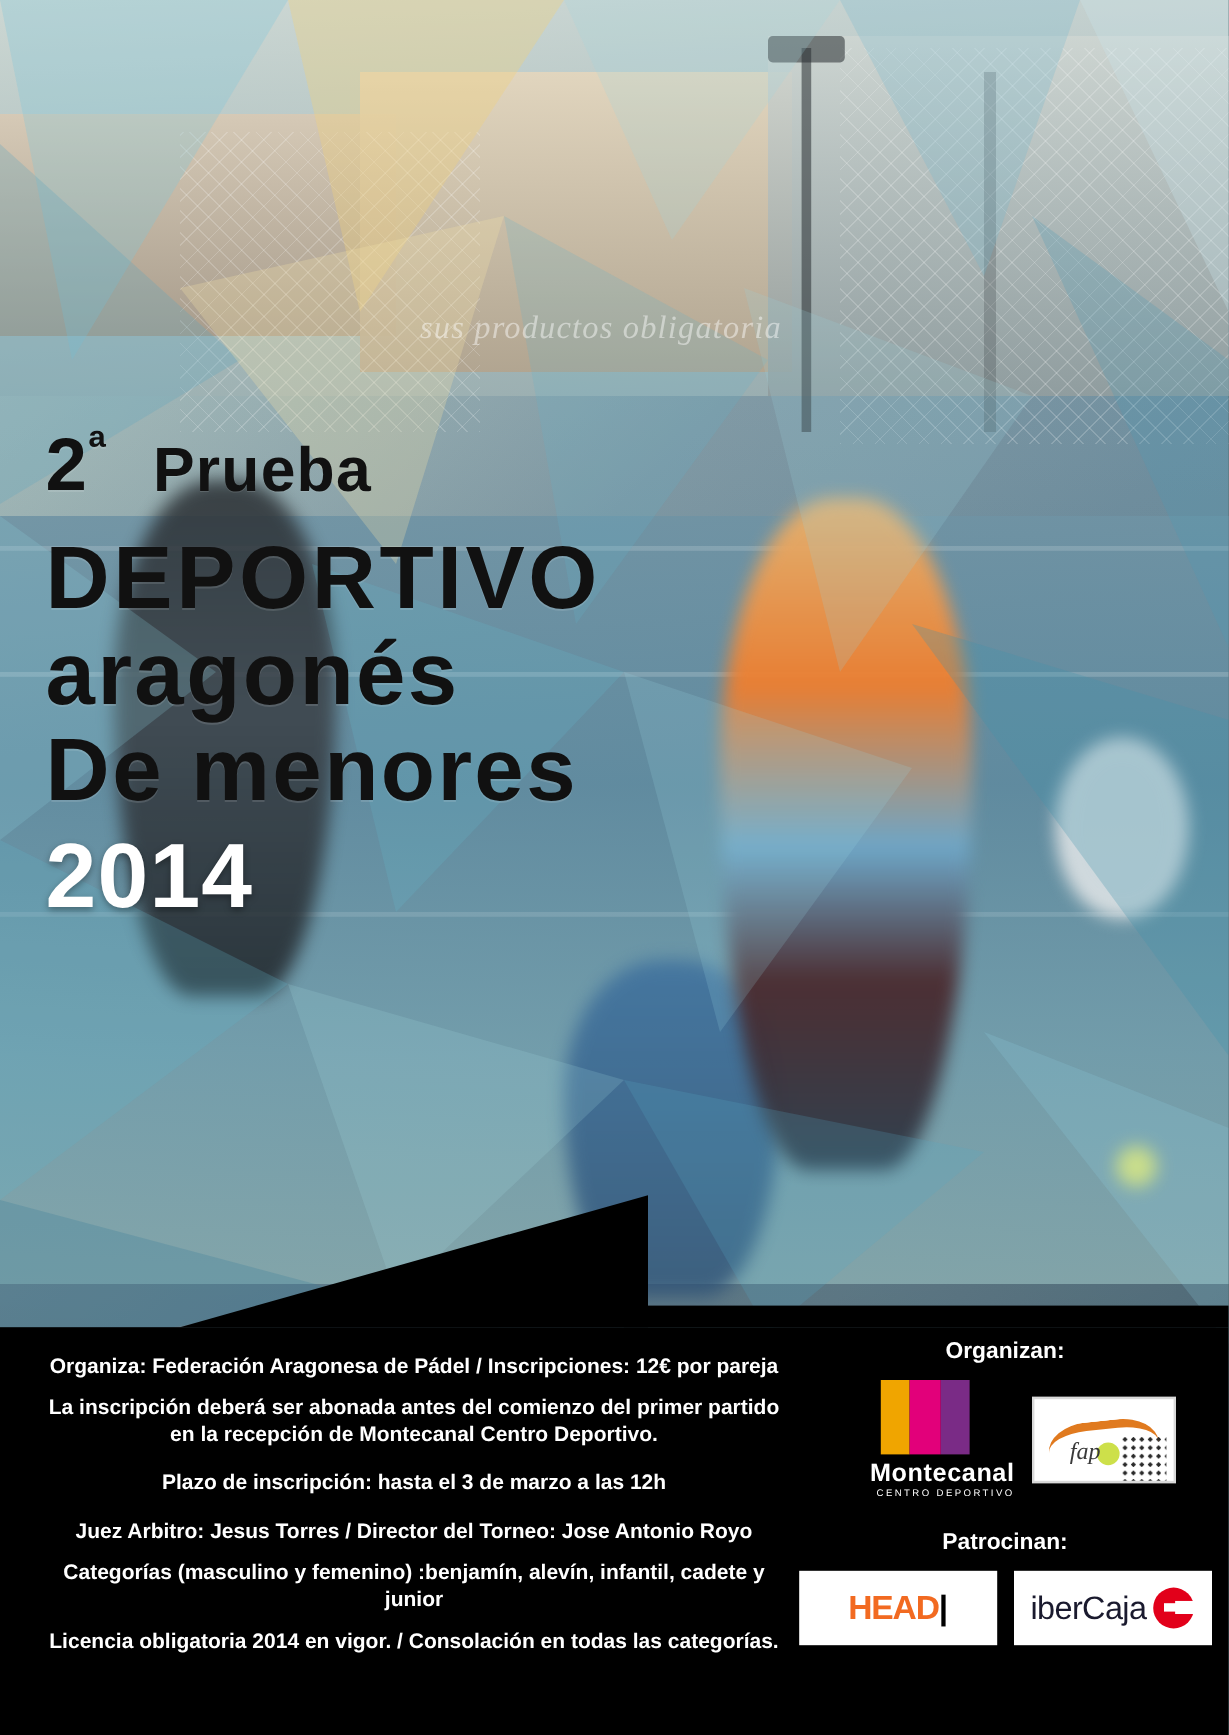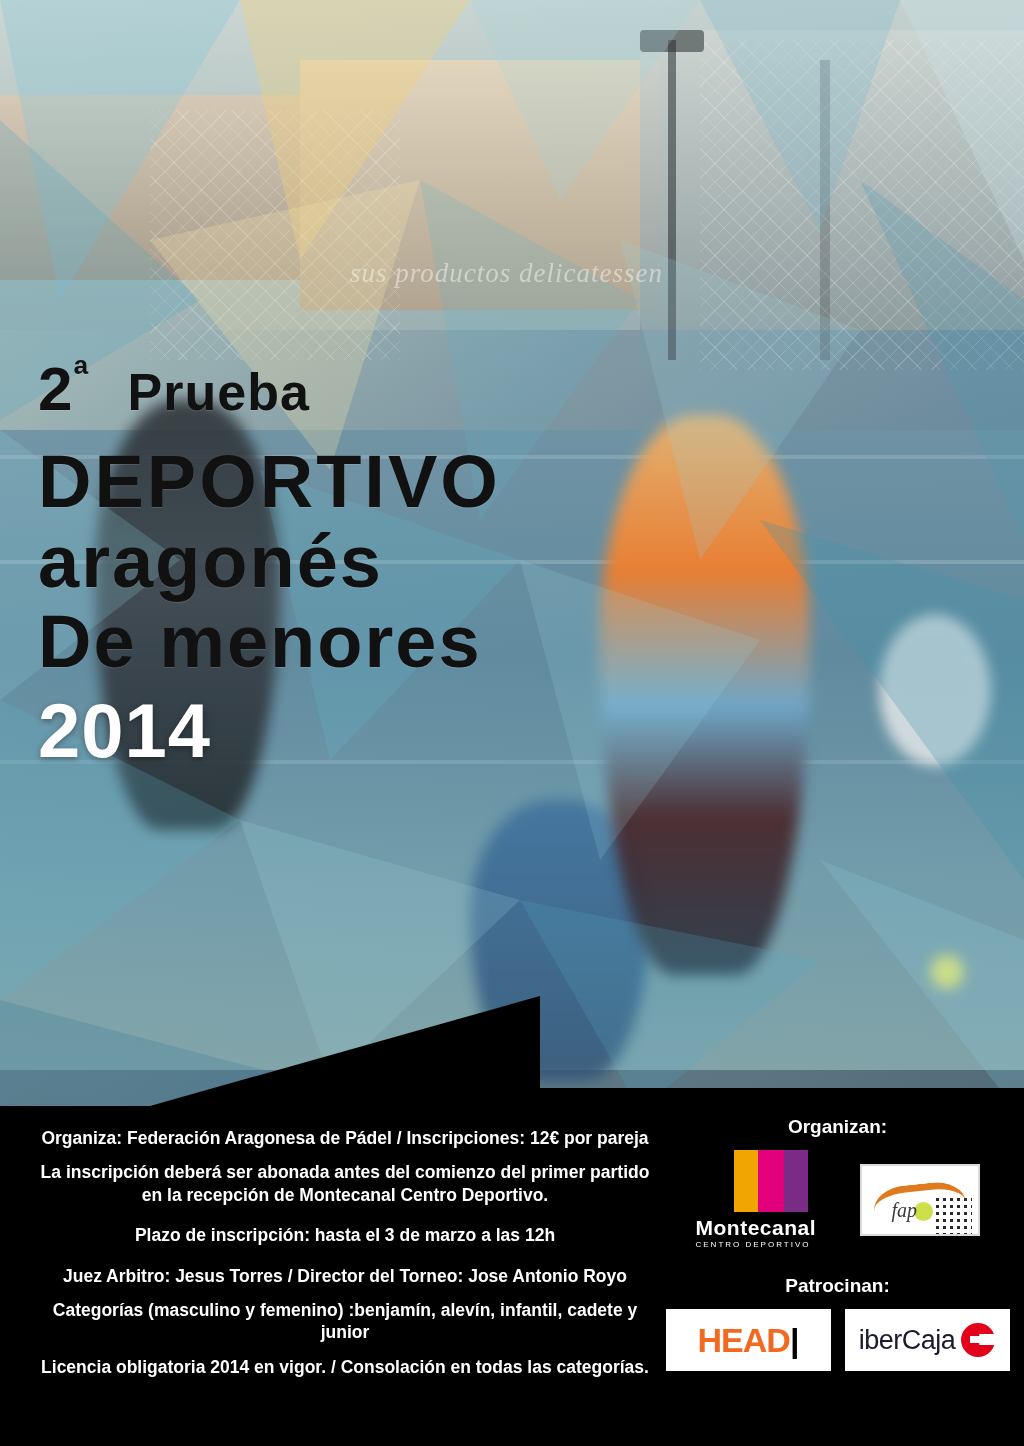--- a/index.html
+++ b/index.html
@@ -143,21 +143,21 @@
   .logo-row {
     display: flex;
     align-items: center;
     justify-content: center;
     gap: 14px;
   }
 
   
   .logo-montecanal {
     width: 150px;
-    text-align: left;
+    text-align: right;
     color: #fff;
   }
   .mc-mark {
     width: 74px; height: 62px;
     margin: 0 auto 4px auto;
     display: flex;
   }
   .mc-a { width: 24px; background: #f0a500; }
   .mc-b { width: 26px; background: #e2007a; }
   .mc-c { width: 24px; background: #7a2b86; }
@@ -198,21 +198,21 @@
     color: #3a3a3a;
   }
 
   
   .logo-head {
     width: 165px; height: 62px;
     background: #fff;
     display: flex; align-items: center; justify-content: center;
   }
   .head-word {
-    font-size: 34px; font-weight: 700; color: #f26a21;
+    font-size: 28px; font-weight: 700; color: #f26a21;
     letter-spacing: -1px;
   }
   .head-word .bar { color: #000; font-weight: 700; }
 
   
   .logo-ibercaja {
     width: 165px; height: 62px;
     background: #fff;
     display: flex; align-items: center; justify-content: center; gap: 6px;
   }
@@ -287,21 +287,21 @@
     <polygon points="520,560 760,640 600,860" fill="#9bd8e2" opacity="0.18"></polygon>
     <polygon points="760,520 1024,600 1024,880" fill="#3f93ae" opacity="0.28"></polygon>
     <polygon points="0,700 240,820 0,1000" fill="#5fb2c8" opacity="0.24"></polygon>
     <polygon points="240,820 520,900 330,1080" fill="#a5dbe4" opacity="0.18"></polygon>
     <polygon points="520,900 820,960 640,1110" fill="#55a8c2" opacity="0.22"></polygon>
     <polygon points="820,860 1024,940 1024,1120" fill="#8fcede" opacity="0.22"></polygon>
     <polygon points="0,1000 300,1080 0,1130" fill="#3b7f99" opacity="0.28"></polygon>
     <polygon points="300,1080 700,1110 520,1130" fill="#6fbdd2" opacity="0.22"></polygon>
   </svg>
 
-  <div class="watermark">sus productos delicatessen</div>
+  <div class="watermark">sus productos obligatoria</div>
 
   <div class="headline">
     <div class="h-line h1">
       <span>2</span><span class="sup">ª</span>
       <span class="smallcaps">Prueba</span>
     </div>
     <div class="h-line h2">DEPORTIVO</div>
     <div class="h-line h3">aragonés</div>
     <div class="h-line h4">De menores</div>
     <div class="h-line h5">2014</div>

